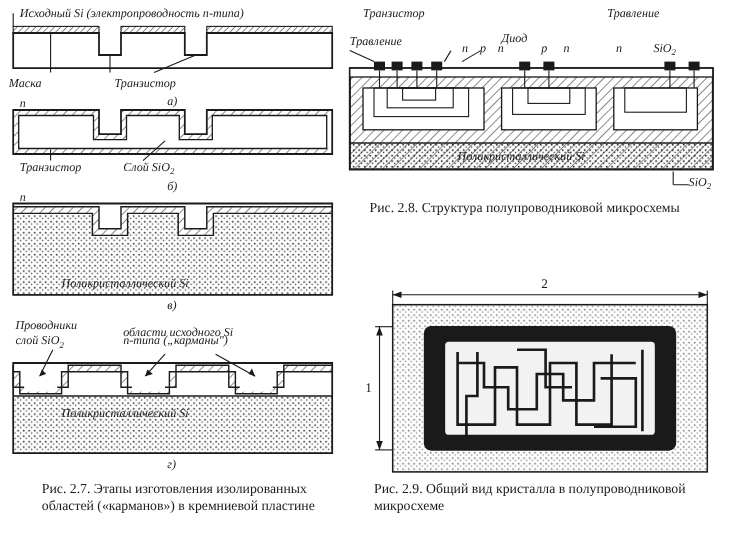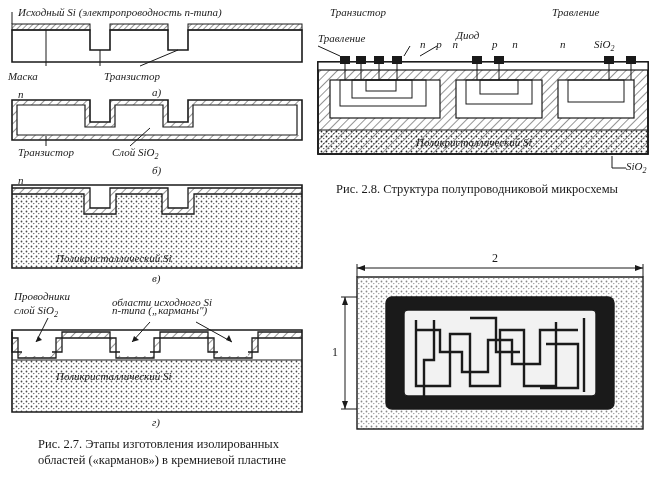--- a/index.html
+++ b/index.html
@@ -220,14 +220,15 @@
   <div class="lbl ital" style="left:560px;top:38px;">n</div>
   <div class="lbl ital" style="left:594px;top:38px;"><span>SiO</span><span class="sub">2</span></div>
   <div class="lbl ital" style="left:416px;top:136px;">Поликристаллический Si</div>
   <div class="lbl ital" style="left:626px;top:160px;"><span>SiO</span><span class="sub">2</span></div>
 
   <div class="cap" style="left:336px;top:182px;width:300px;">Рис. 2.8. Структура полупроводниковой микросхемы</div>
 
   <div class="lbl" style="left:492px;top:252px;font-size:12px;">2</div>
   <div class="lbl" style="left:332px;top:346px;font-size:12px;">1</div>
 
+  <div class="cap" style="left:340px;top:437px;width:306px;">Рис. 2.9. Общий вид кристалла в полупроводниковой микросхеме</div>
 
 </div>
 
 </body></html>

